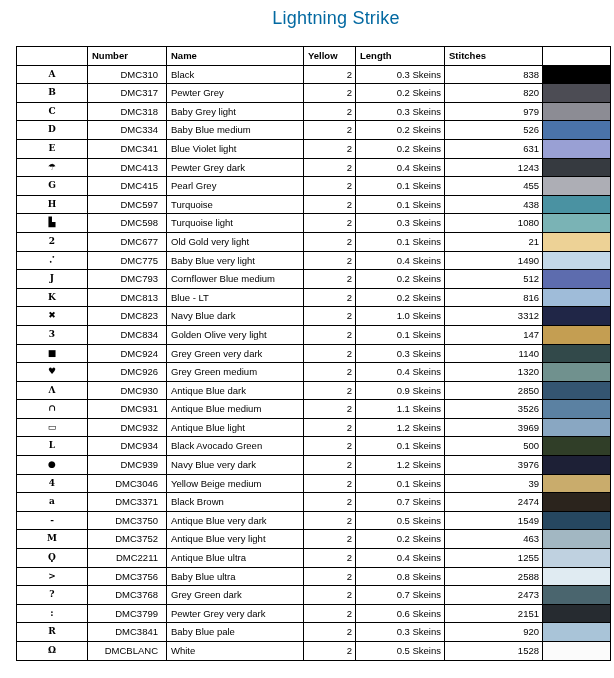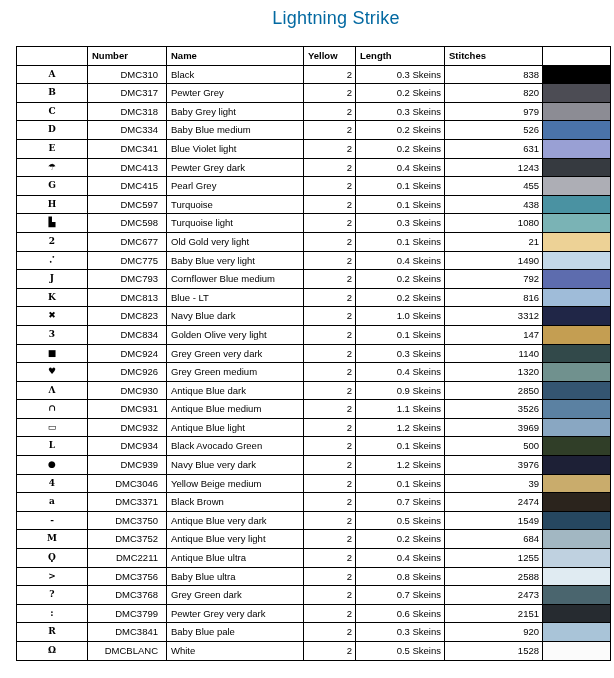--- a/index.html
+++ b/index.html
@@ -234,21 +234,21 @@
     <td class="symbol">J</td>
     <td class="number-cell">
       <span class="number-wrap">
         <span>DMC</span>
         <span>793</span>
       </span>
     </td>
     <td>Cornflower Blue medium</td>
     <td class="num">2</td>
     <td class="num">0.2 Skeins</td>
-    <td class="num">792</td>
+    <td class="num">512</td>
     <td class="swatch" style="background: rgb(93, 108, 174);"></td>
   </tr>
 
   <tr>
     <td class="symbol">K</td>
     <td class="number-cell">
       <span class="number-wrap">
         <span>DMC</span>
         <span>813</span>
       </span>
@@ -444,21 +444,21 @@
     <td class="symbol">M</td>
     <td class="number-cell">
       <span class="number-wrap">
         <span>DMC</span>
         <span>3752</span>
       </span>
     </td>
     <td>Antique Blue very light</td>
     <td class="num">2</td>
     <td class="num">0.2 Skeins</td>
-    <td class="num">684</td>
+    <td class="num">463</td>
     <td class="swatch" style="background: rgb(162, 183, 194);"></td>
   </tr>
 
   <tr>
     <td class="symbol">Ϙ</td>
     <td class="number-cell">
       <span class="number-wrap">
         <span>DMC</span>
         <span>2211</span>
       </span>

